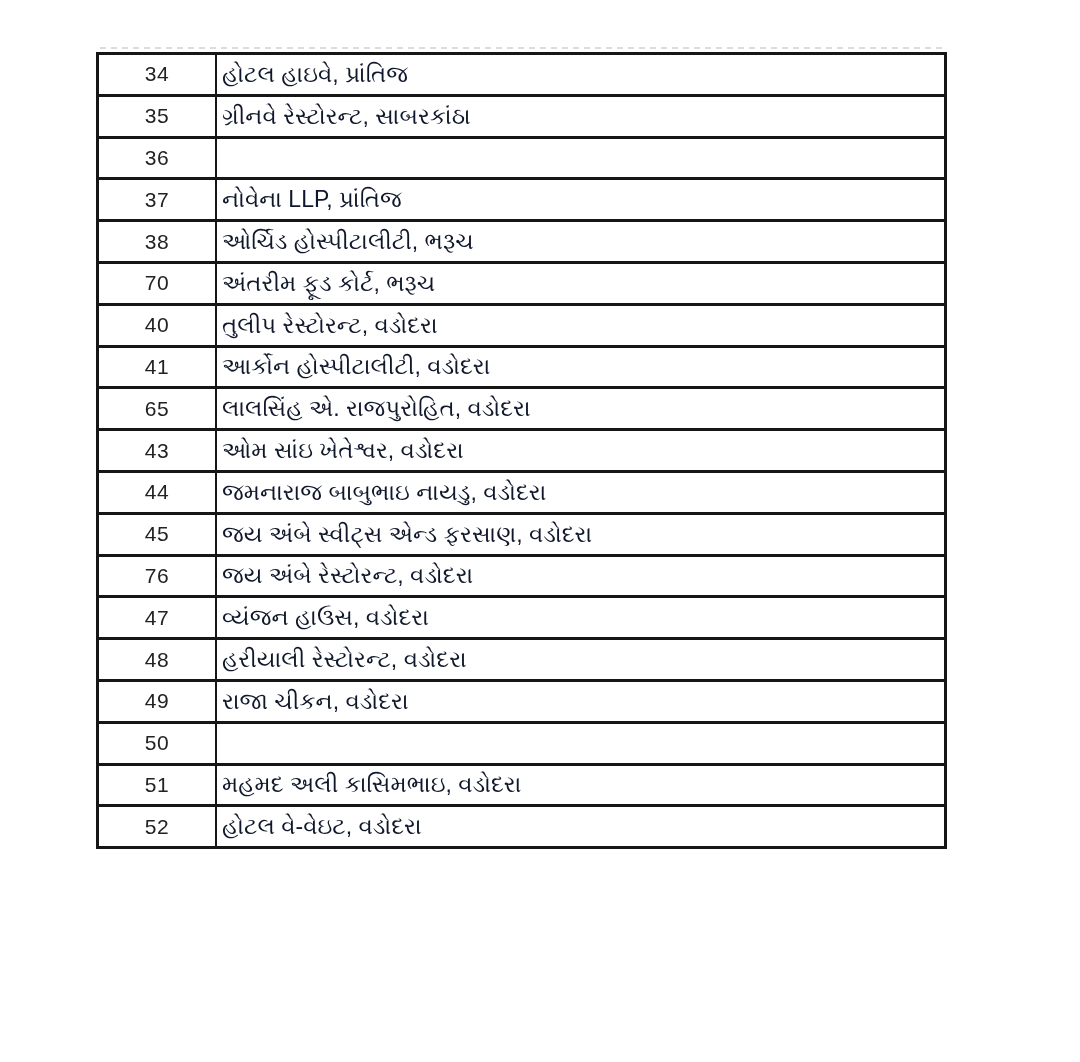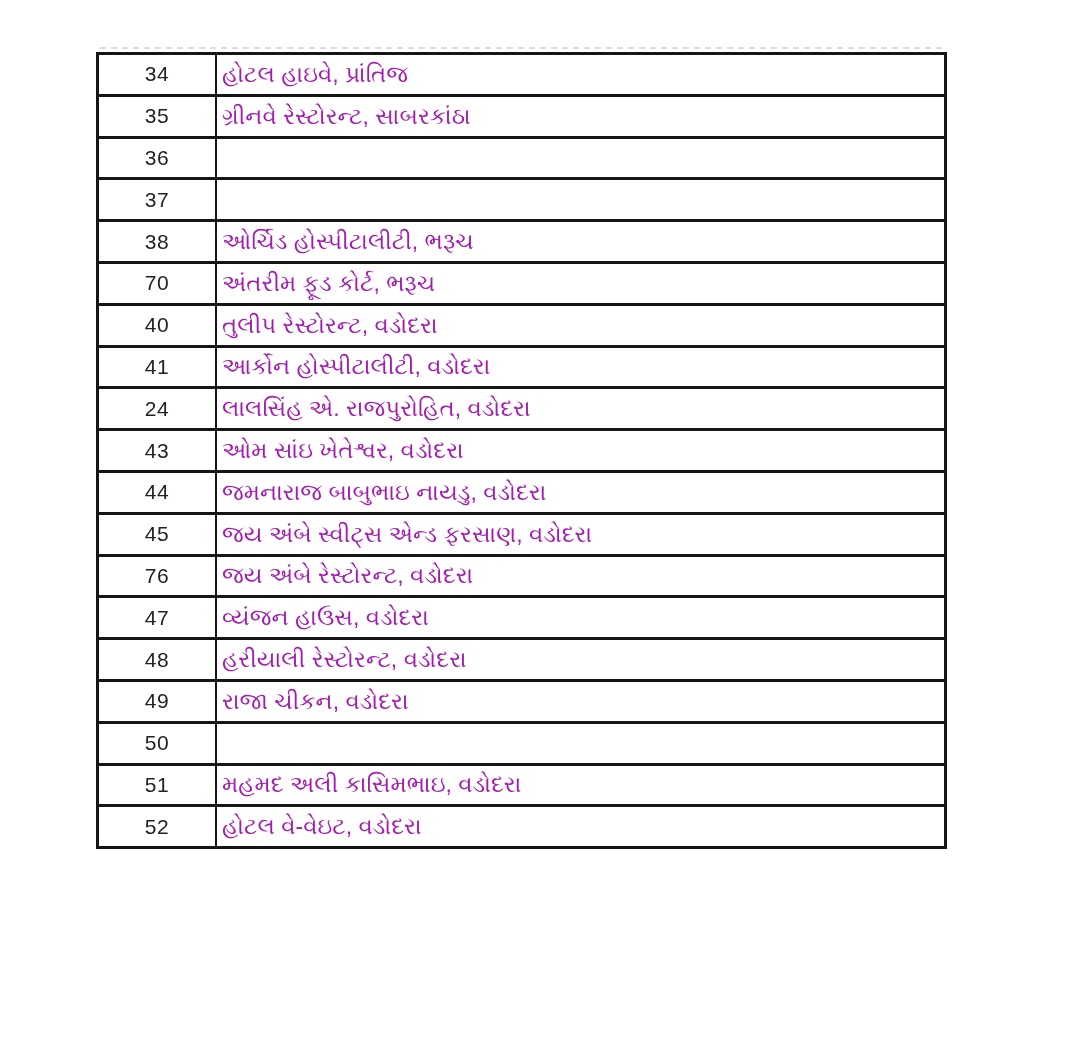--- a/index.html
+++ b/index.html
@@ -59,21 +59,21 @@
     border-right: 2px solid #161616;
     font-size: 21px;
     letter-spacing: 0.5px;
     color: #222222;
   }
   .cell.name {
     flex: 1 1 auto;
     padding-left: 5px;
     font-size: 23px;
     font-family: "Liberation Sans", sans-serif;
-    color: #a21caf;
+    color: #0f172a;
   }
 </style>
 </head>
 <body>
 
 <div class="scan-artifact-top"></div>
 
 <div class="list-table">
 
     <div class="row">
@@ -85,20 +85,21 @@
       <div class="cell num">35</div>
       <div class="cell name">ગ્રીનવે રેસ્ટોરન્ટ, સાબરકાંઠા</div>
     </div>
 
     <div class="row">
       <div class="cell num">36</div>
     </div>
 
     <div class="row">
       <div class="cell num">37</div>
+      <div class="cell name">નોવેના LLP, પ્રાંતિજ</div>
     </div>
 
     <div class="row">
       <div class="cell num">38</div>
       <div class="cell name">ઓર્ચિડ હોસ્પીટાલીટી, ભરૂચ</div>
     </div>
 
     <div class="row">
       <div class="cell num">70</div>
       <div class="cell name">અંતરીમ ફૂડ કોર્ટ, ભરૂચ</div>
@@ -108,21 +109,21 @@
       <div class="cell num">40</div>
       <div class="cell name">તુલીપ રેસ્ટોરન્ટ, વડોદરા</div>
     </div>
 
     <div class="row">
       <div class="cell num">41</div>
       <div class="cell name">આર્કોન હોસ્પીટાલીટી, વડોદરા</div>
     </div>
 
     <div class="row">
-      <div class="cell num">24</div>
+      <div class="cell num">65</div>
       <div class="cell name">લાલસિંહ એ. રાજપુરોહિત, વડોદરા</div>
     </div>
 
     <div class="row">
       <div class="cell num">43</div>
       <div class="cell name">ઓમ સાંઇ ખેતેશ્વર, વડોદરા</div>
     </div>
 
     <div class="row">
       <div class="cell num">44</div>

